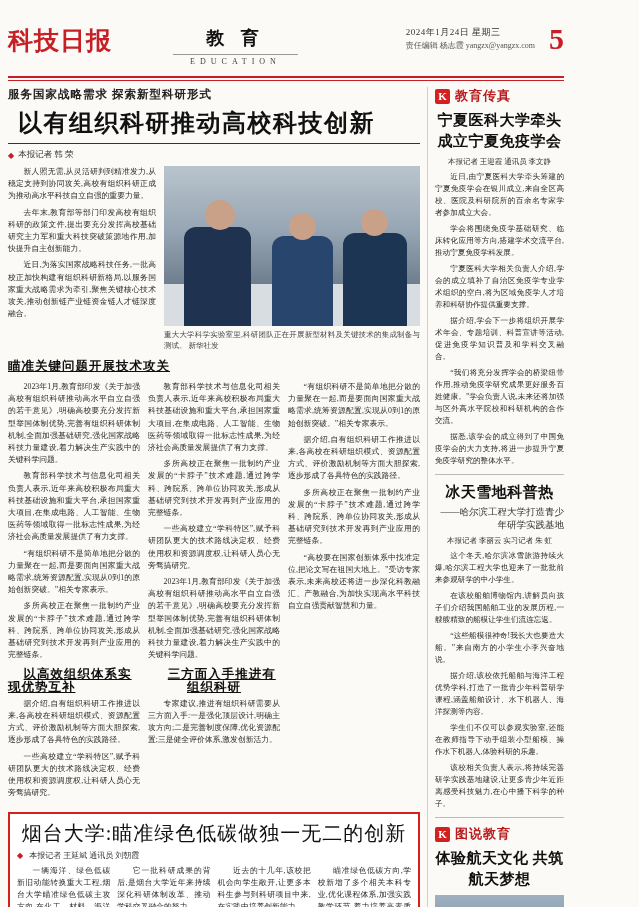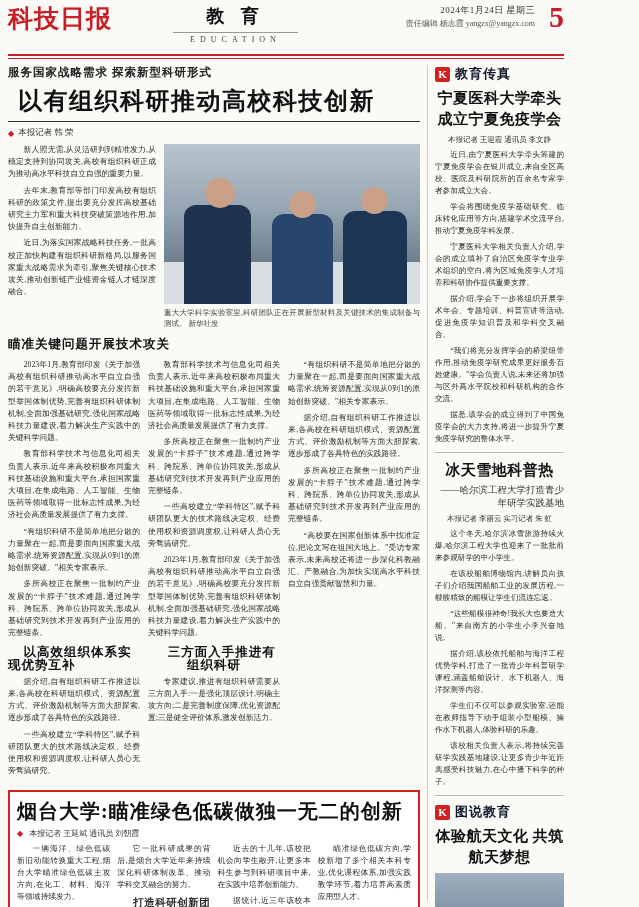--- a/index.html
+++ b/index.html
@@ -3,34 +3,34 @@
 <meta charset="utf-8">
 <style>
   html,body{margin:0;padding:0;}
   body{
     width:639px;height:907px;
     background:#fbfaf7;
     font-family:"Liberation Serif", serif;
     color:#1a1a1a;
     overflow:hidden;
   }
-  .page{position:relative;width:572px;height:907px;box-sizing:border-box;padding:0 8px 4px 8px;}
+  .page{position:relative;width:572px;height:907px;box-sizing:border-box;padding:22px 8px 4px 8px;}
 
   
   .masthead{display:flex;align-items:flex-start;justify-content:space-between;height:52px;}
   .paper-logo{
     font-family:"Liberation Serif", serif;
     font-size:25px;font-weight:700;color:#c62026;letter-spacing:1px;
     line-height:30px;padding-top:4px;white-space:nowrap;
   }
   .section-block{text-align:center;flex:0 0 auto;margin-left:30px;margin-top:2px;}
   .section-cn{font-size:18px;font-weight:700;letter-spacing:6px;color:#111;line-height:28px;}
   .section-en{font-size:8px;letter-spacing:5px;color:#444;margin-top:2px;}
   .section-rule{border-top:1px solid #999;margin-top:2px;width:125px;}
-  .meta-right{text-align:right;font-size:8px;color:#333;line-height:12px;padding-top:2px;min-width:235px;}
+  .meta-right{font-size:8px;color:#333;line-height:12px;padding-top:2px;min-width:235px;}
   .meta-date{font-size:9px;letter-spacing:0.5px;margin-bottom:2px;}
   .meta-editor{color:#555;}
   .pagenum{
     display:inline-block;color:#c62026;font-size:30px;font-weight:700;
     line-height:30px;vertical-align:middle;margin-left:8px;
   }
   .meta-row{display:flex;align-items:center;justify-content:flex-end;gap:6px;}
 
   .rule-thick{border-top:2px solid #c62026;margin:2px 0 0 0;}
   .rule-thin{border-top:1px solid #c62026;margin-top:2px;}
@@ -69,48 +69,49 @@
   .caption{font-size:7.5px;color:#444;line-height:11px;margin-top:3px;text-align:justify;}
 
   .bodytext{
     font-size:7.8px;line-height:12.2px;color:#2a2a2a;text-align:justify;
     text-indent:2em;
   }
   .bodytext p{margin:0 0 4px 0;}
 
   .sub-head{
     font-size:12.5px;font-weight:700;letter-spacing:1px;color:#111;
-    margin:7px 0 5px 0;text-align:center;
+    margin:7px 0 5px 0;text-align:center;text-decoration:underline;
   }
   .sub-head.left{text-align:left;}
 
   .three-col{display:flex;gap:8px;margin-top:6px;}
   .three-col .col{flex:1;}
 
   
   .redbox{
     border:2px solid #d4211f;margin-top:8px;padding:6px 7px 6px 7px;box-sizing:border-box;
     height:325px;overflow:hidden;position:relative;background:#fff;
   }
   .redbox-title{
-    font-size:20px;font-weight:700;letter-spacing:1px;color:#111;line-height:26px;
+    font-size:20px;font-weight:400;letter-spacing:1px;color:#111;line-height:26px;
     margin-bottom:4px;
+    text-align:center;
   }
   .redbox-byline{font-size:8px;color:#333;display:flex;gap:6px;align-items:center;margin-bottom:4px;}
   .redbox-cols{display:flex;gap:7px;}
   .redbox-cols .col{flex:1;}
   .mini-head{font-size:10.5px;font-weight:700;text-align:center;margin:6px 0 4px;letter-spacing:0.5px;}
 
   
   .redflag{display:flex;align-items:center;gap:5px;margin-bottom:5px;}
   .flag-icon{
     width:15px;height:15px;background:#d4211f;color:#fff;font-size:11px;font-weight:700;
     display:flex;align-items:center;justify-content:center;border-radius:2px;flex:0 0 auto;
   }
-  .flag-text{font-size:13px;font-weight:700;letter-spacing:1px;color:#0f172a;text-align:center;}
+  .flag-text{font-size:13px;font-weight:700;letter-spacing:1px;color:#b91c1c;text-align:center;}
   .r-title{
     font-size:15px;font-weight:700;line-height:21px;letter-spacing:0.5px;color:#111;
     text-align:center;margin:4px 0 5px 0;
   }
   .r-sub{font-size:9.5px;text-align:right;color:#333;margin:-2px 0 4px;}
   .r-byline{font-size:7.5px;color:#333;text-align:center;margin-bottom:4px;}
   .r-body{font-size:7.6px;line-height:12px;text-align:justify;text-indent:2em;color:#2a2a2a;}
   .r-body p{margin:0 0 4px 0;}
   .r-rule{border-top:1px solid #bbb;margin:7px 0;}
   .photo.space{

